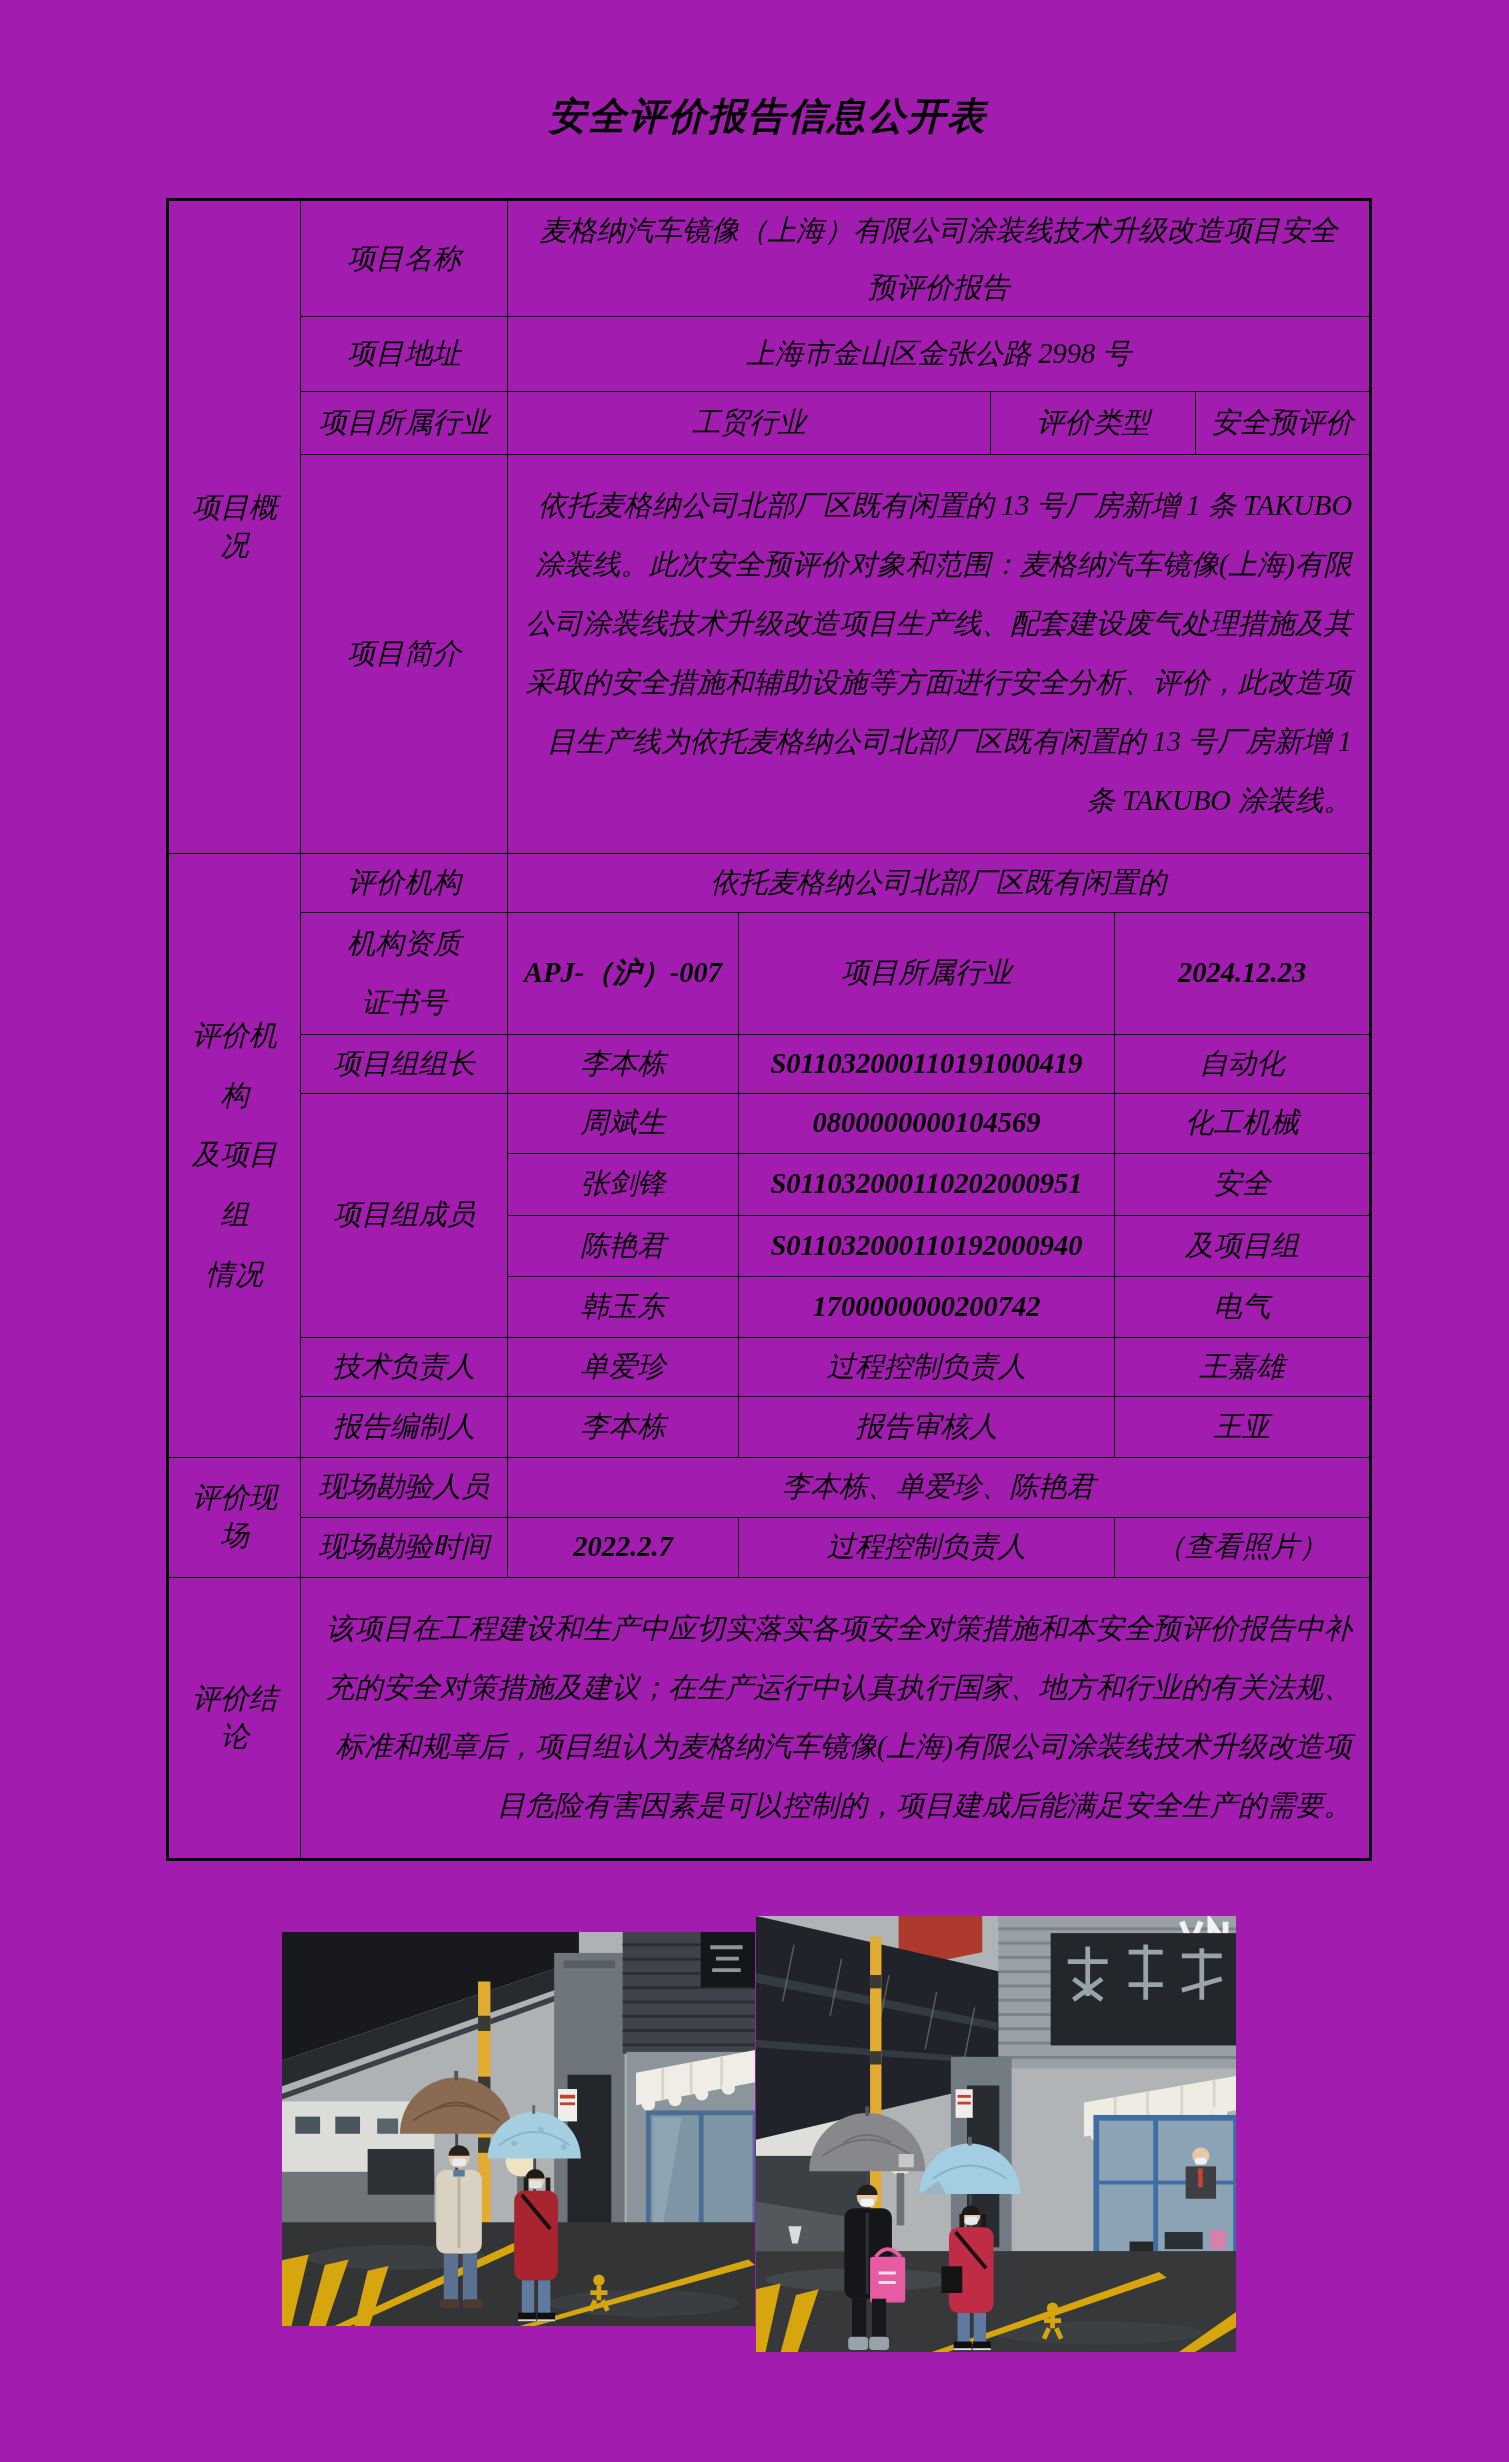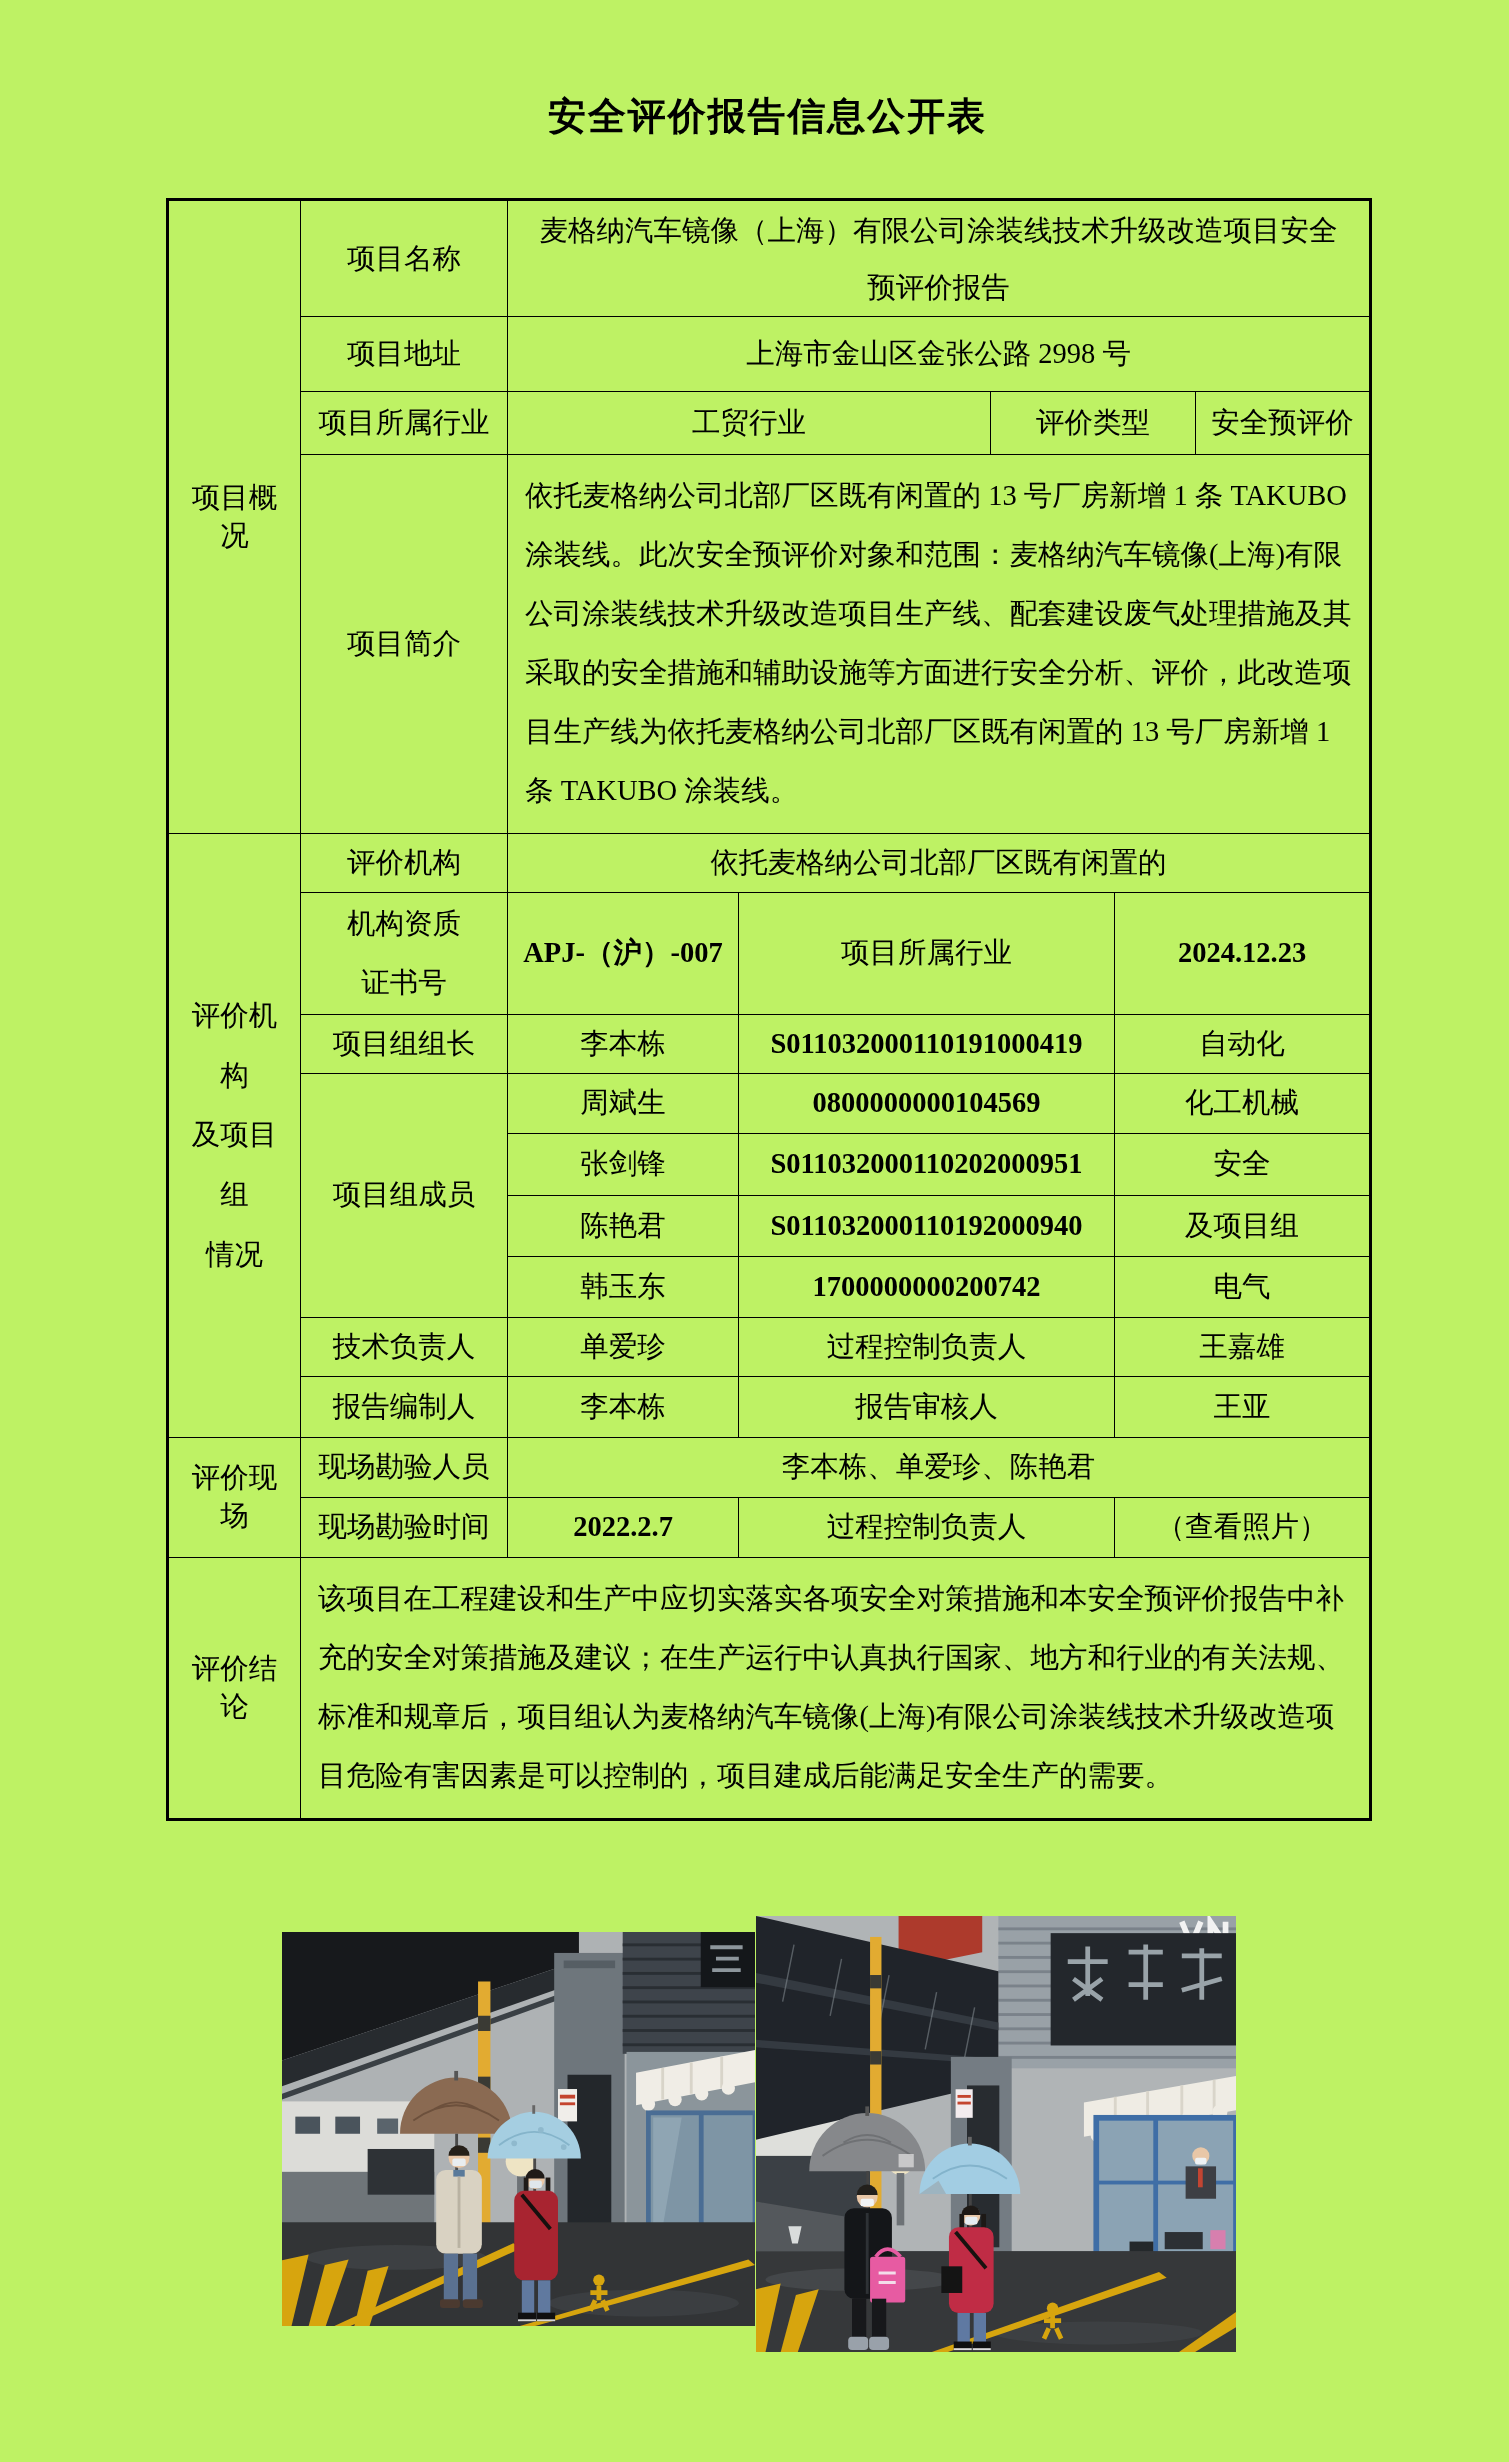--- a/index.html
+++ b/index.html
@@ -1,28 +1,28 @@
 <!DOCTYPE html>
 <html lang="zh" style="font-size:15px"><head>
 <meta charset="utf-8">
 <style>
   html,body{margin:0;padding:0;background:#ffffff;}
-  .page{position:relative;width:1509px;height:2462px;background:#bef264;
-        font-family:"Liberation Serif","DejaVu Serif",serif;color:#000;overflow:hidden;}
+  .page{position:relative;width:1509px;height:2462px;background:#a21caf;
+        font-family:"Liberation Serif","DejaVu Serif",serif;color:#000;overflow:hidden;font-style:italic;}
   .doc-title{position:absolute;left:166px;top:91px;width:1203px;text-align:center;
              font-size:38px;font-weight:bold;letter-spacing:1.9px;}
   table{border-collapse:collapse;table-layout:fixed;}
   .main-table{position:absolute;left:166px;top:198px;width:1203px;border:3.8px solid #000;}
   .approval-table{position:absolute;left:166px;top:1806px;width:1203px;border:3.8px solid #000;}
   td{border:1.9px solid #000;text-align:center;vertical-align:middle;font-size:28.5px;
      padding:0 9.5px;overflow:hidden;}
   td.num{font-weight:bold;}
   td.prelines{white-space:pre-line;line-height:2.1;}
   td.twolines{white-space:pre-line;line-height:2.0;padding:0 15px;}
-  td.paragraph{text-align:left;line-height:2.07;padding:12px 17px;}
+  td.paragraph{text-align:right;line-height:2.07;padding:22px 17px;}
   .photo{position:absolute;}
   .photo svg{display:block;width:100%;height:100%;}
 </style>
 </head>
 <body>
 
 <div class="page">
 
   <div class="doc-title">安全评价报告信息公开表</div>
 

